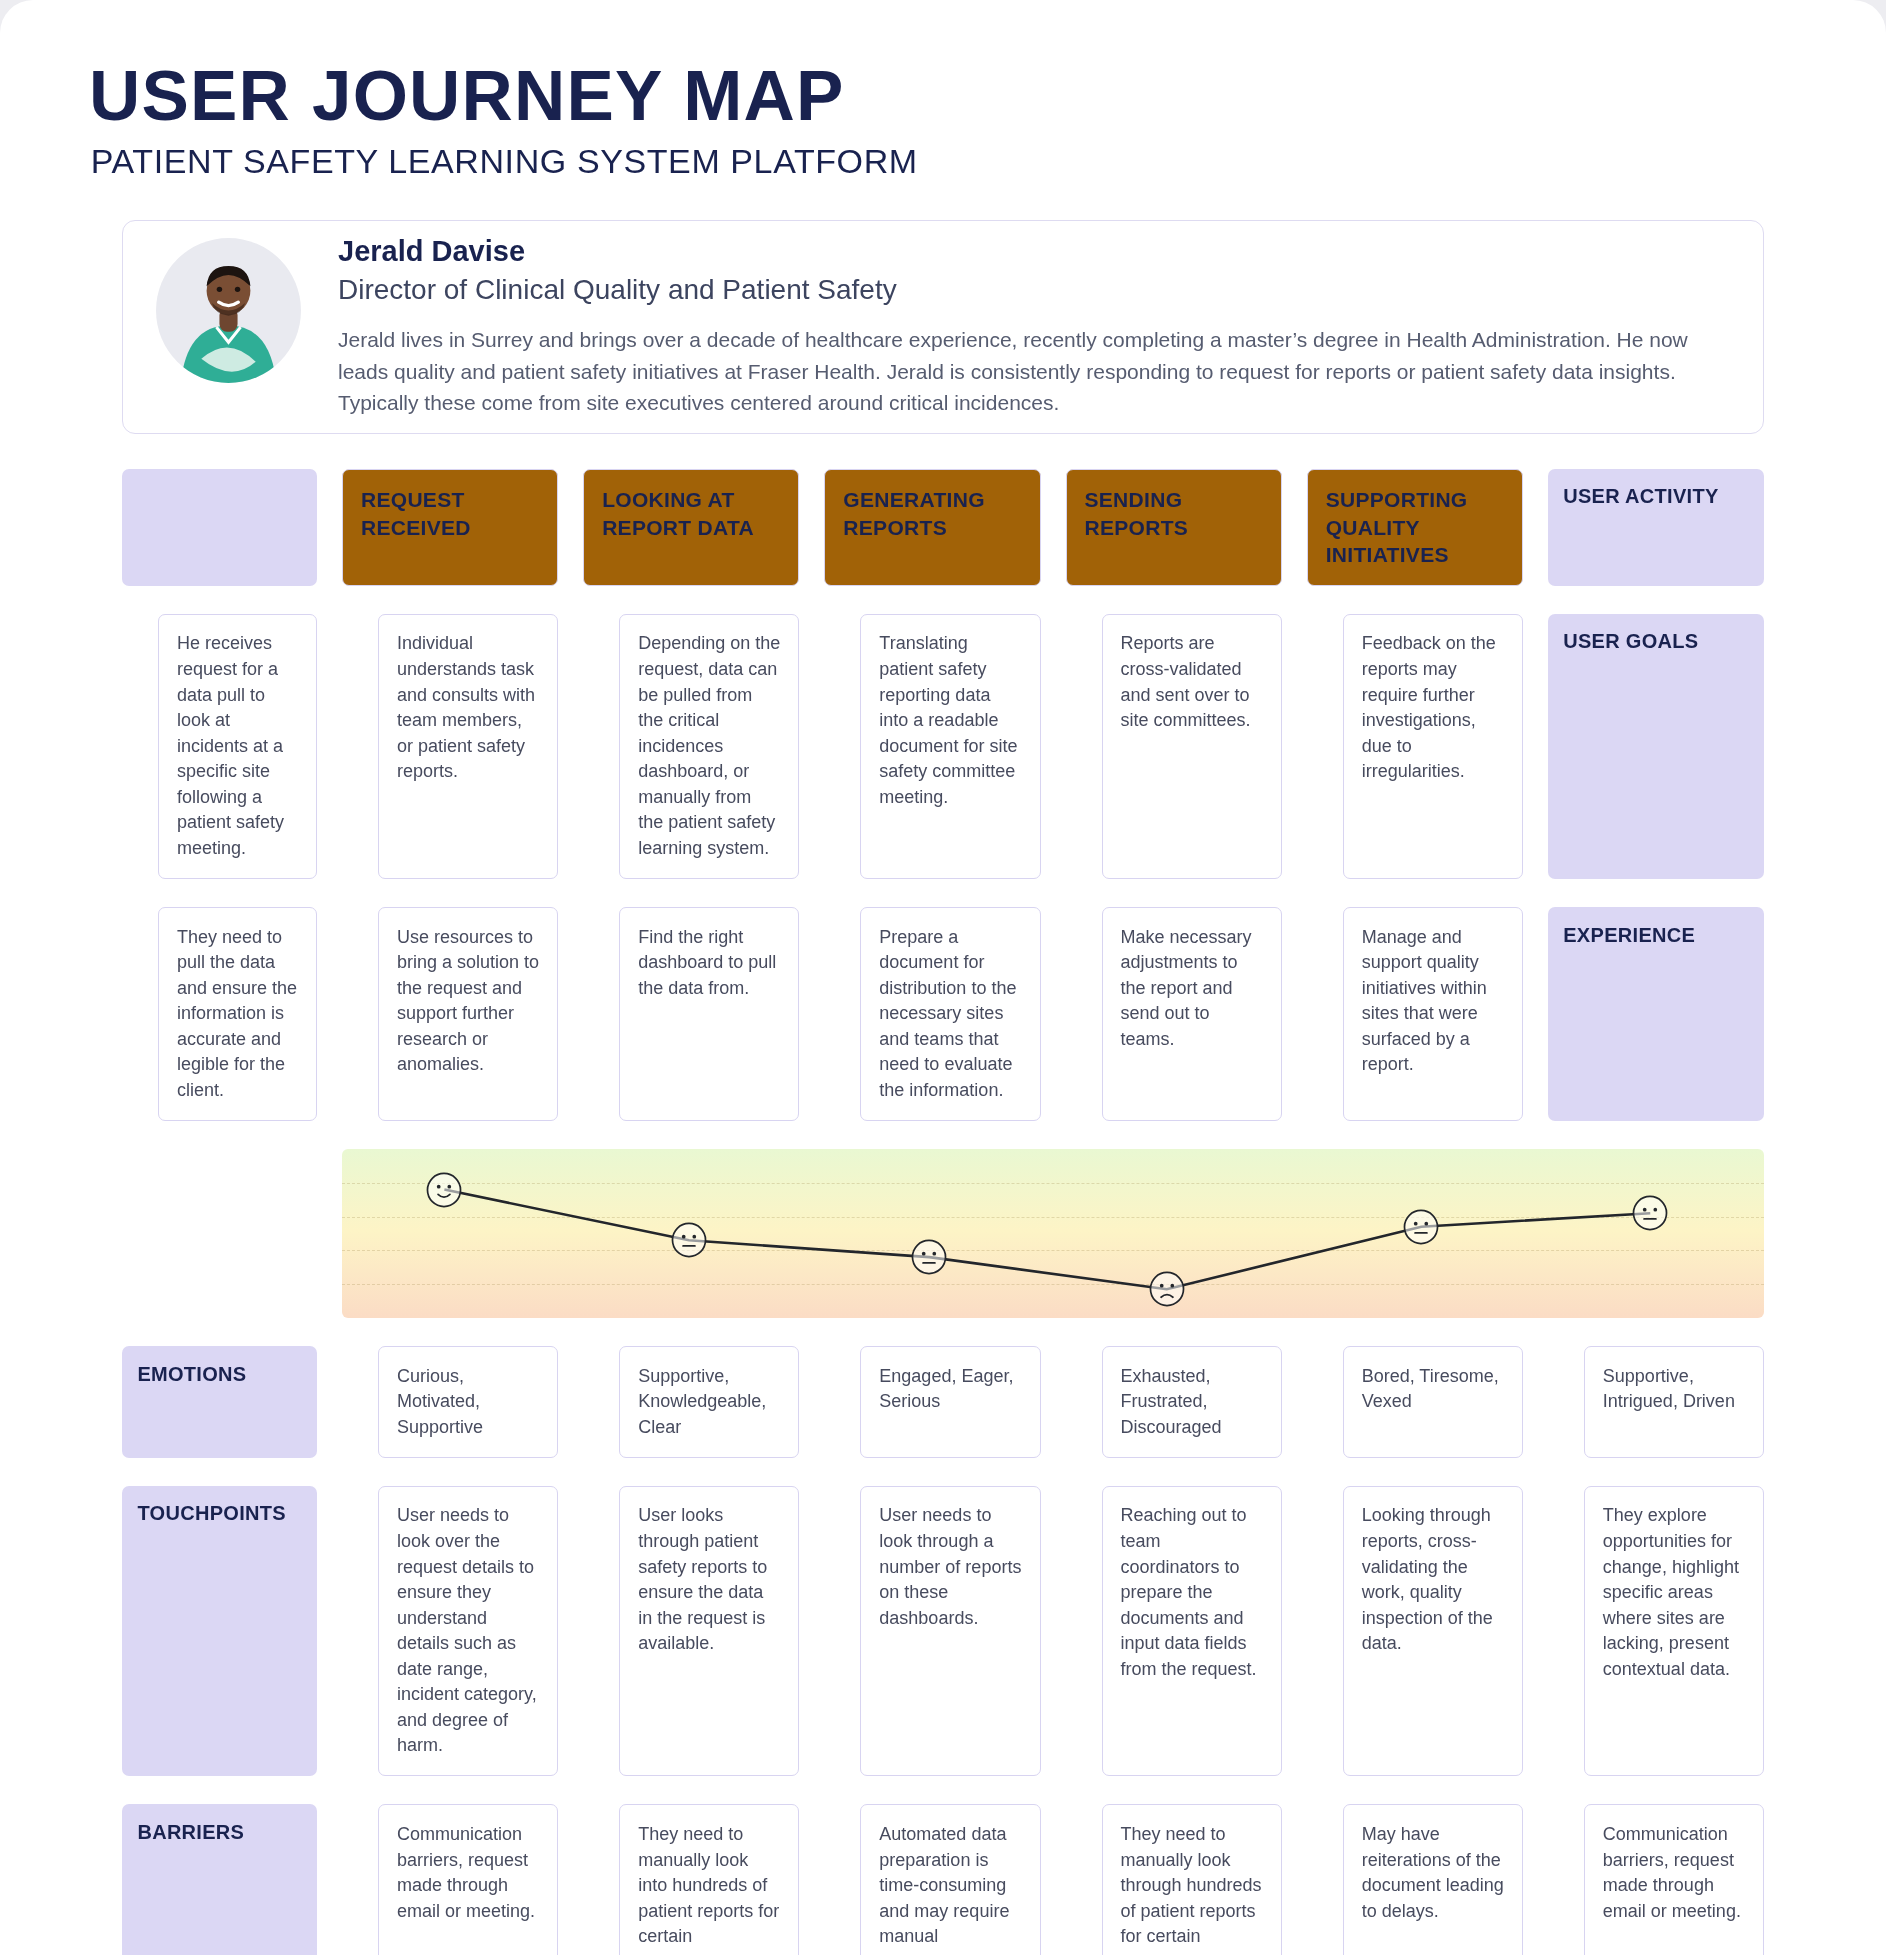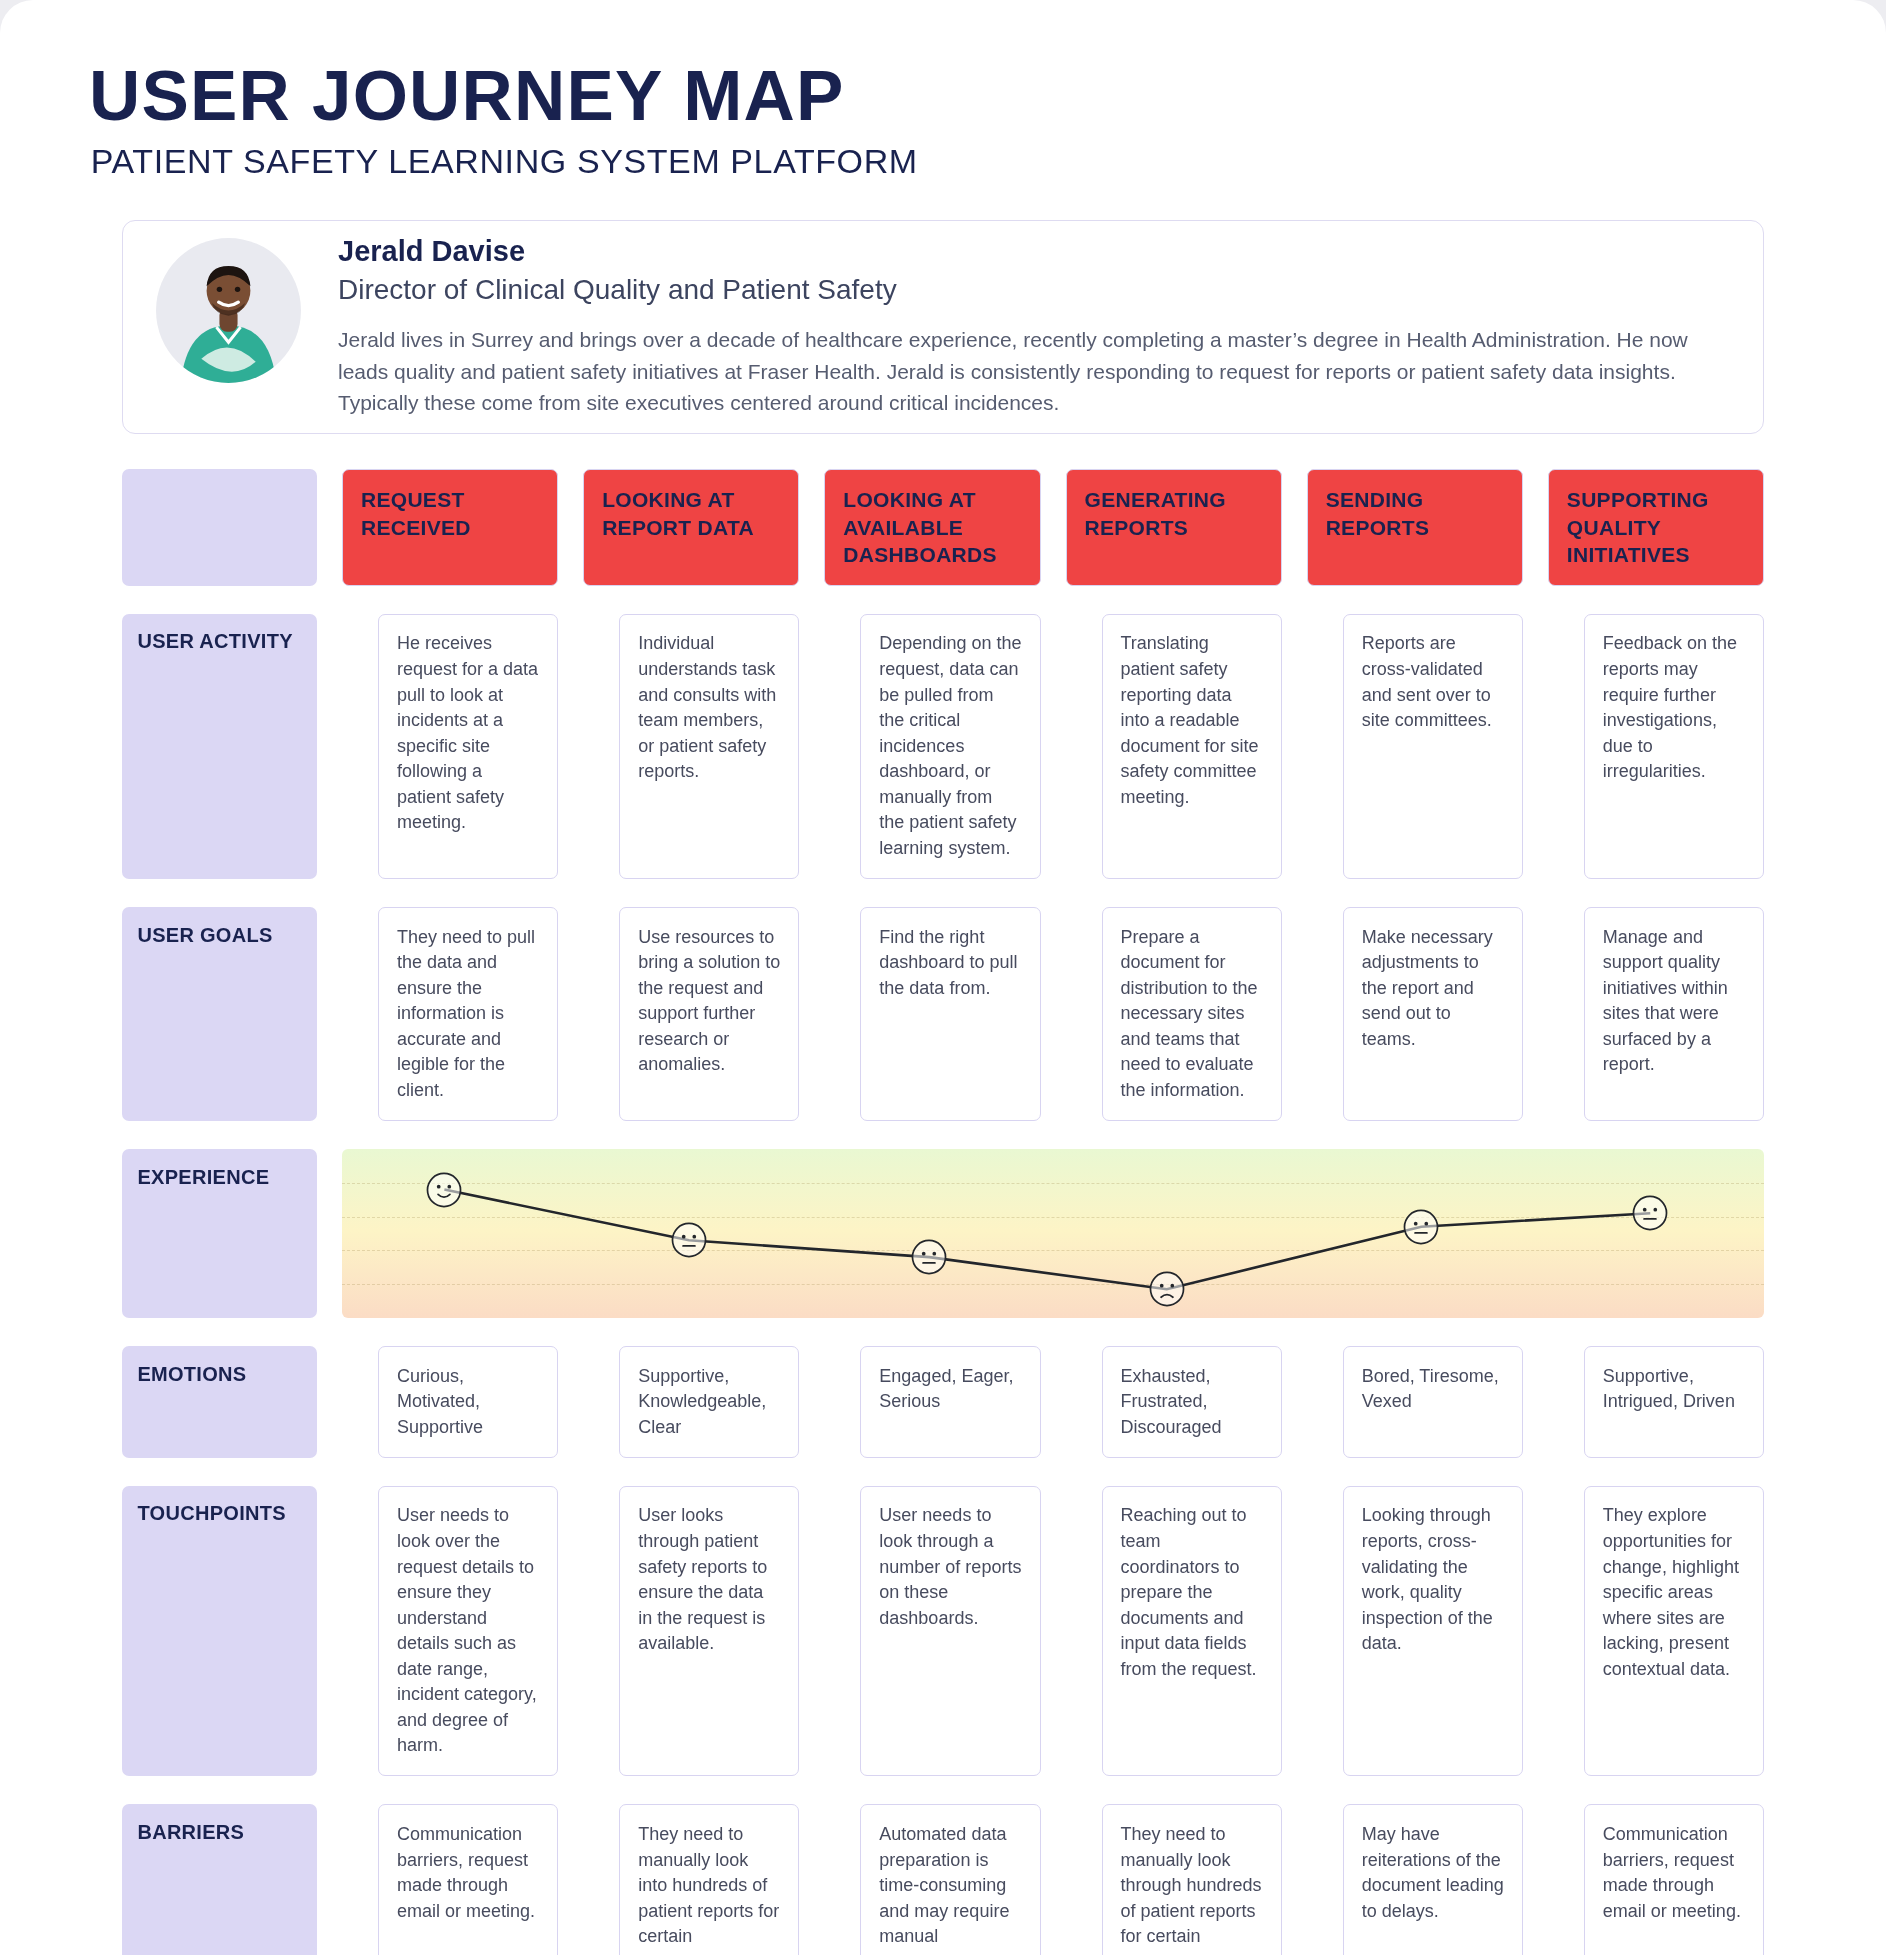--- a/index.html
+++ b/index.html
@@ -78,21 +78,21 @@
     background: #dbd7f4;
     border-radius: 7px;
     padding: 16.6px 15.4px;
     font-size: 20px;
     font-weight: bold;
     letter-spacing: 0.3px;
     color: #19224f;
     box-sizing: border-box;
   }
   .stage-cell {
-    background: #ef4444;
+    background: #a16207;
     border: 1.2px solid #d8d4f1;
     border-radius: 7px;
     padding: 16.6px 18px;
     font-size: 21px;
     font-weight: bold;
     color: #19224f;
     line-height: 1.3;
     letter-spacing: 0.3px;
     box-sizing: border-box;
   }
@@ -171,21 +171,20 @@
       <div class="persona-role">Director of Clinical Quality and Patient Safety</div>
       <p class="persona-bio">Jerald lives in Surrey and brings over a decade of healthcare experience, recently completing a master’s degree in Health Administration. He now leads quality and patient safety initiatives at Fraser Health. Jerald is consistently responding to request for reports or patient safety data insights. Typically these come from site executives centered around critical incidences.</p>
     </div>
   </section>
 
   <section class="grid">
 
     <div class="label-cell"></div>
     <div class="stage-cell">REQUEST RECEIVED</div>
     <div class="stage-cell">LOOKING AT REPORT DATA</div>
-    <div class="stage-cell">LOOKING AT AVAILABLE DASHBOARDS</div>
     <div class="stage-cell">GENERATING REPORTS</div>
     <div class="stage-cell">SENDING REPORTS</div>
     <div class="stage-cell">SUPPORTING QUALITY INITIATIVES</div>
 
     <div class="label-cell">USER ACTIVITY</div>
     <div class="card">He receives request for a data pull to look at incidents at a specific site following a patient safety meeting.</div>
     <div class="card">Individual understands task and consults with team members, or patient safety reports.</div>
     <div class="card">Depending on the request, data can be pulled from the critical incidences dashboard, or manually from the patient safety learning system.</div>
     <div class="card">Translating patient safety reporting data into a readable document for site safety committee meeting.</div>
     <div class="card">Reports are cross-validated and sent over to site committees.</div>

